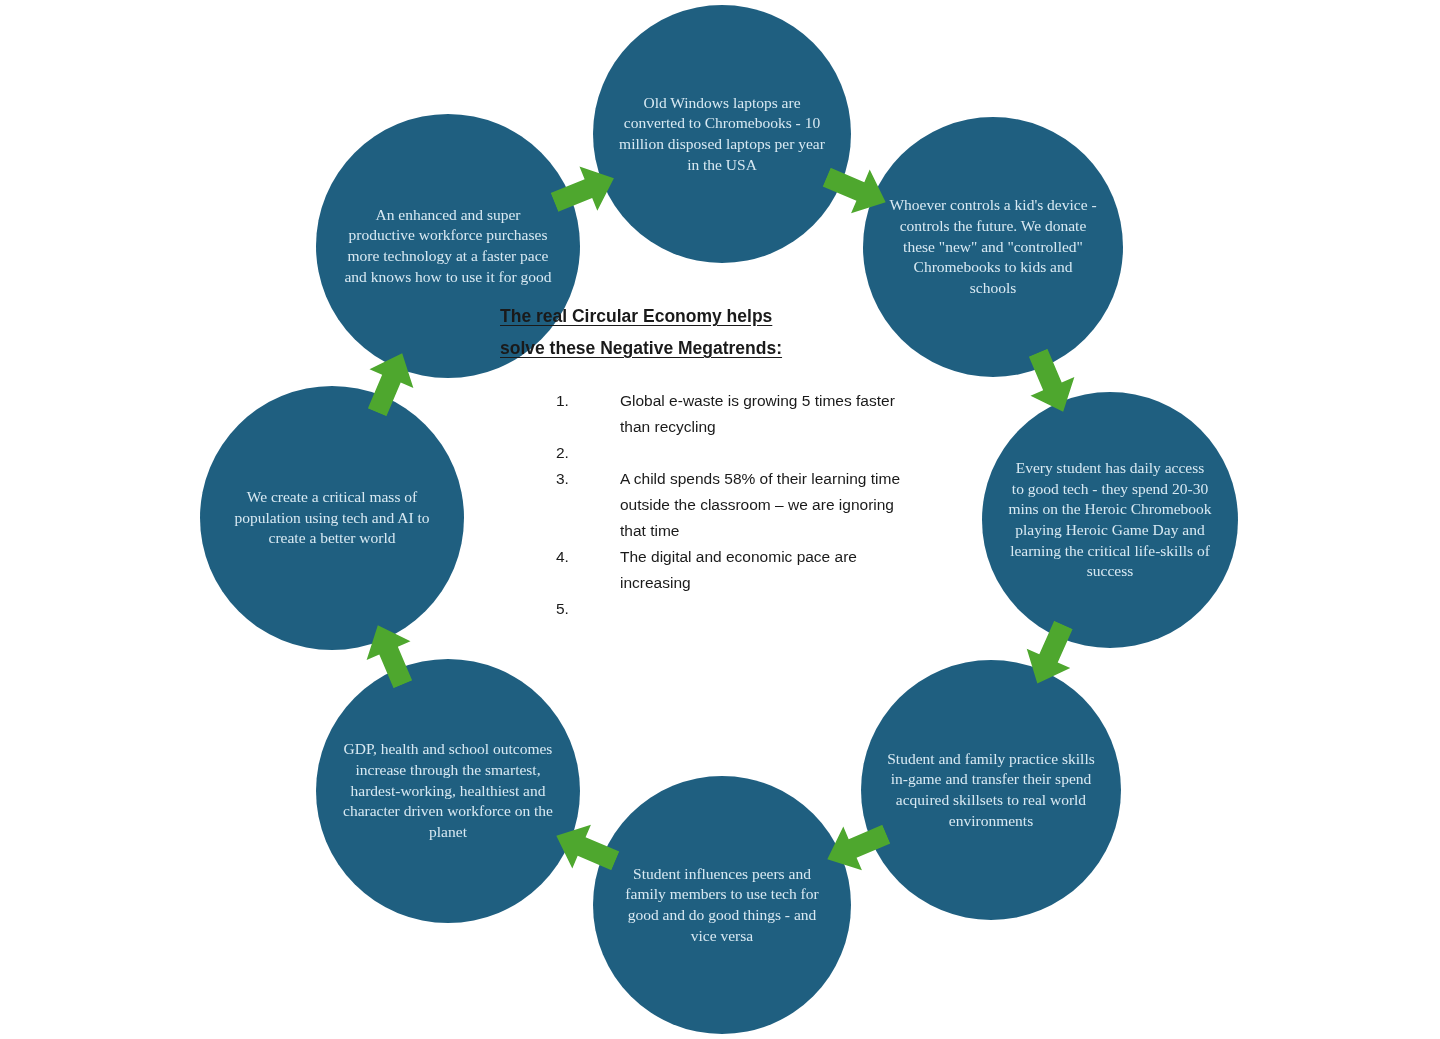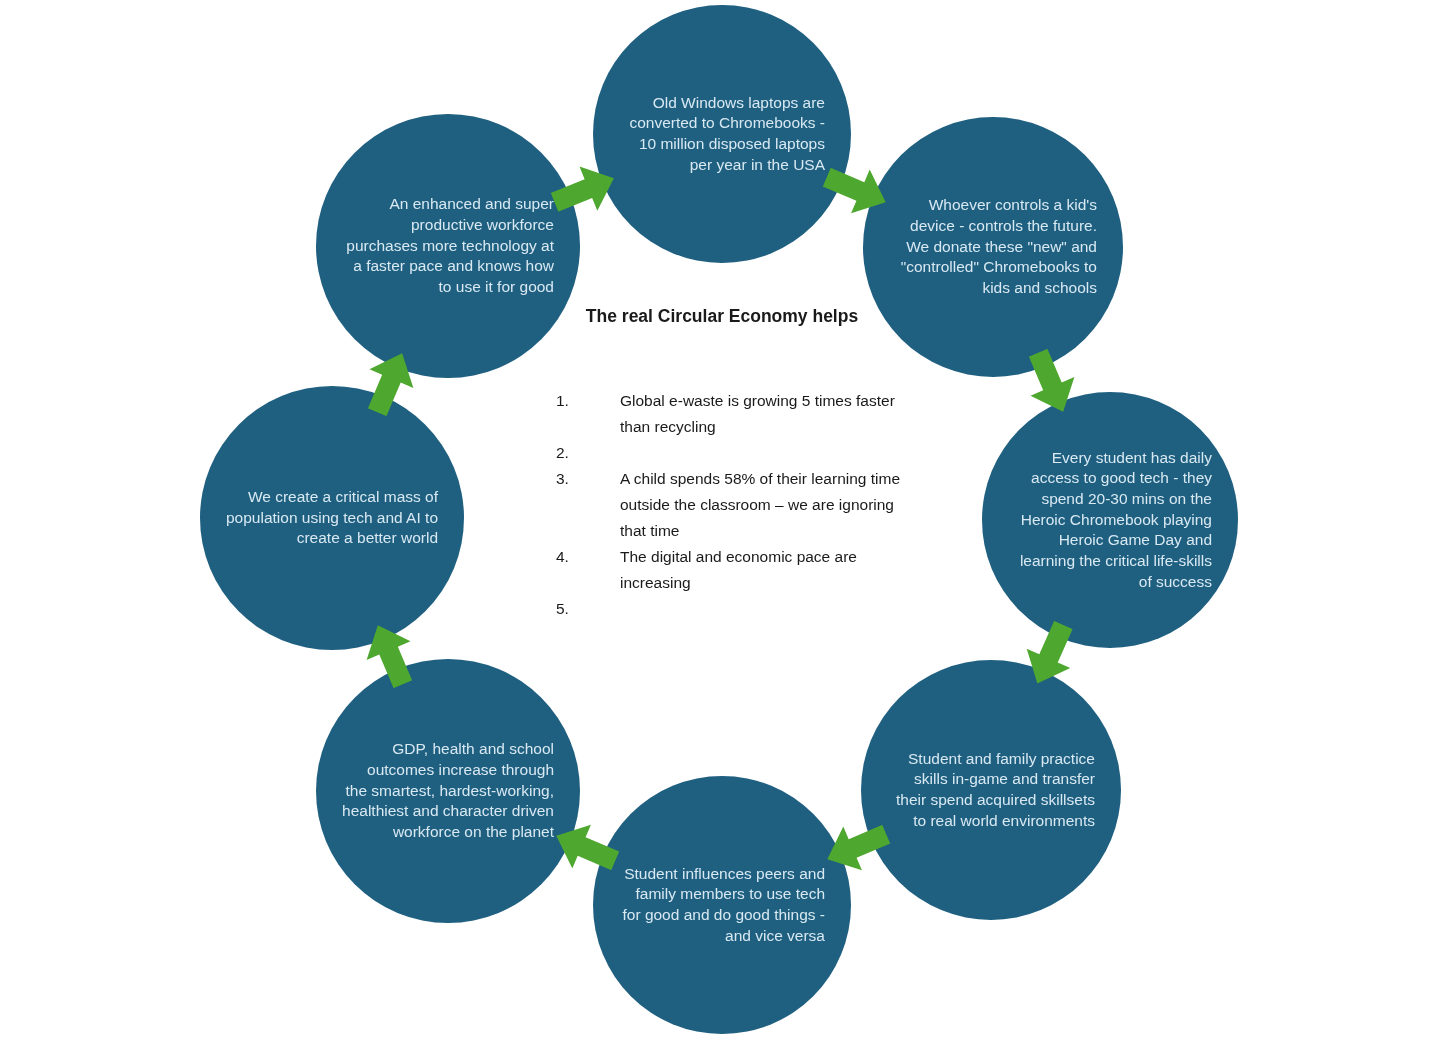--- a/index.html
+++ b/index.html
@@ -16,43 +16,44 @@
     overflow:hidden;
     font-family:"Liberation Sans", sans-serif;
   }
   .node{
     position:absolute;
     border-radius:50%;
     background:var(--circle-color);
     display:flex;
     align-items:center;
     justify-content:center;
-    text-align:right;
+    text-align:center;
     box-sizing:border-box;
     padding:0 26px;
+    font-family:Liberation Serif, serif;
   }
   .node-text{
     color:var(--circle-text-color);
     font-size:15.5px;
     line-height:1.33;
   }
   .arrow{
     position:absolute;
     color:var(--arrow-color);
   }
   .center-block{
     position:absolute;
     left:500px;top:300px;width:444px;
   }
   .center-title{
-    text-align:center;
     color:var(--title-color);
     font-size:17.5px;
     font-weight:bold;
     line-height:32px;
+    text-decoration:underline;
     text-underline-offset:3px;
   }
   .trend-list{
     position:absolute;
     left:556px;top:388px;width:352px;
   }
   .trend-item{
     display:grid;
     grid-template-columns:64px 1fr;
     color:var(--title-color);
@@ -127,20 +128,21 @@
     <polygon points="0,17 40,17 40,2 70,28 40,54 40,39 0,39" fill="currentColor"></polygon>
   </svg>
 
   <svg class="arrow" style="left:357px;top:356px;transform:rotate(-67deg);" width="66" height="52" viewBox="0 0 72 56">
     <polygon points="0,17 40,17 40,2 70,28 40,54 40,39 0,39" fill="currentColor"></polygon>
   </svg>
 
   <div class="center-block">
     <div class="center-title">
       <div>The real Circular Economy helps</div>
+      <div>solve these Negative Megatrends:</div>
     </div>
   </div>
 
   <div class="trend-list">
     <div class="trend-item">
       <span class="trend-num">1.</span>
       <span class="trend-text">Global e-waste is growing 5 times faster than recycling</span>
     </div>
     <div class="trend-item">
       <span class="trend-num">2.</span>

